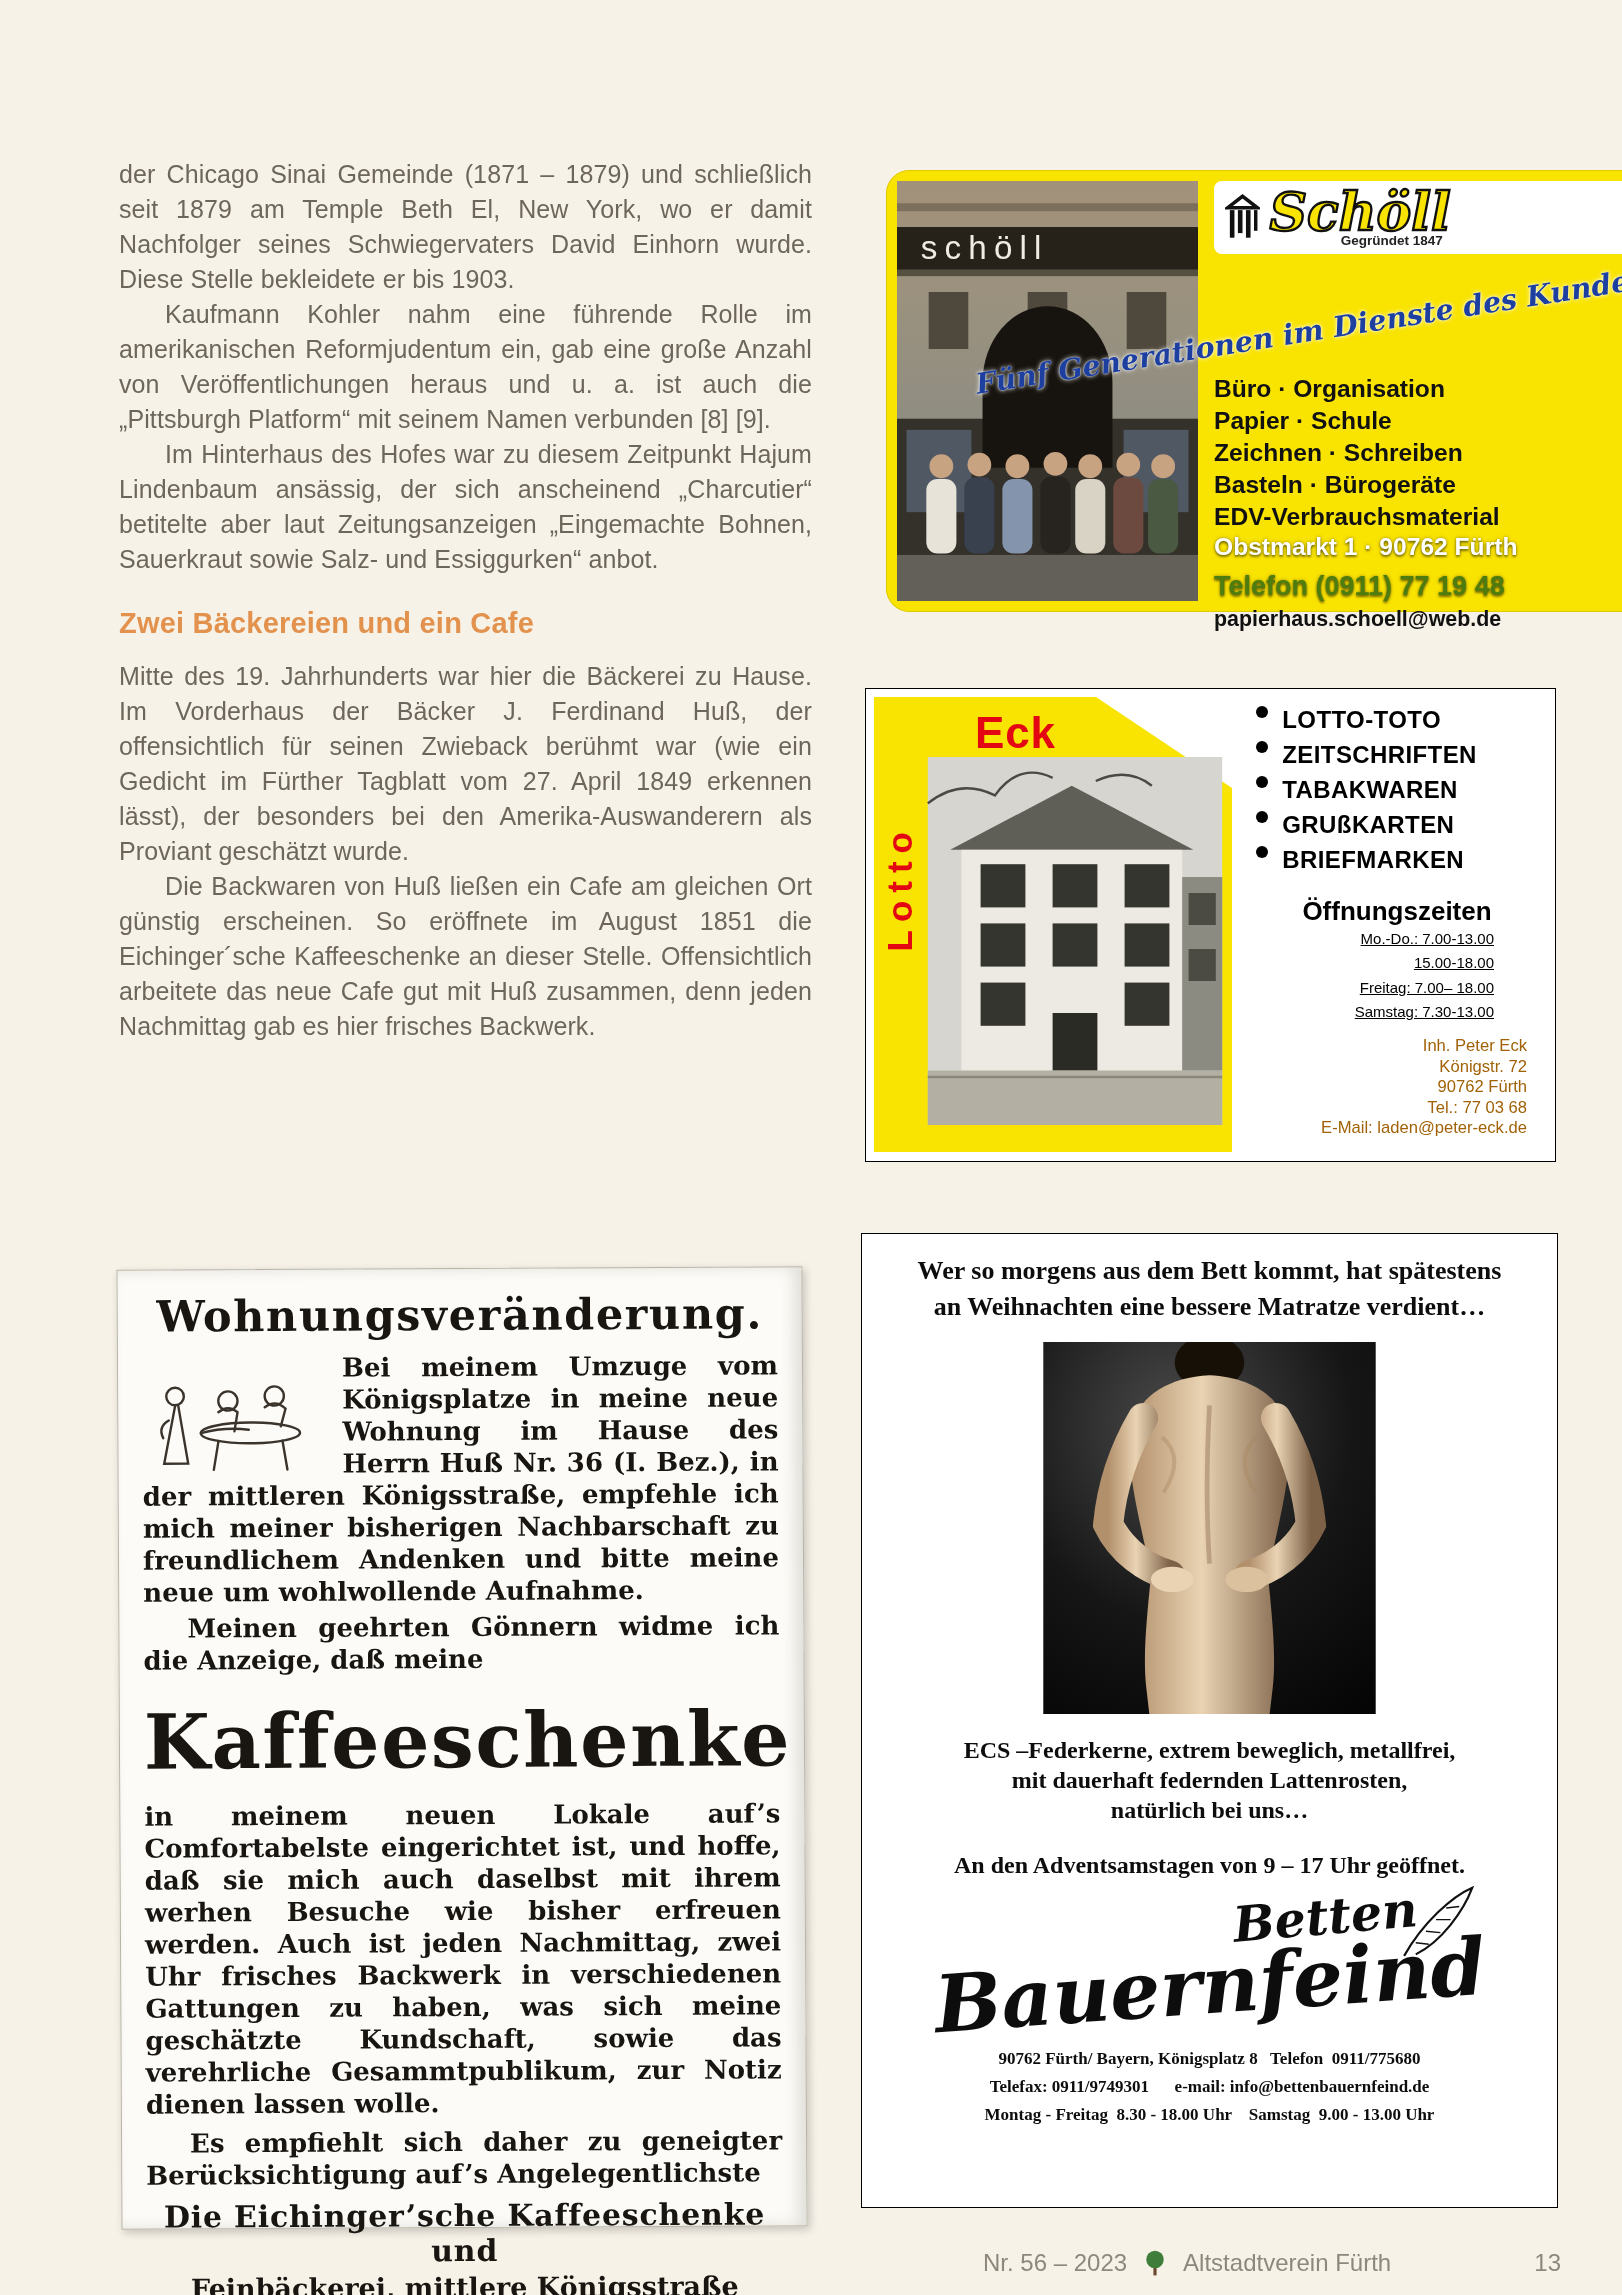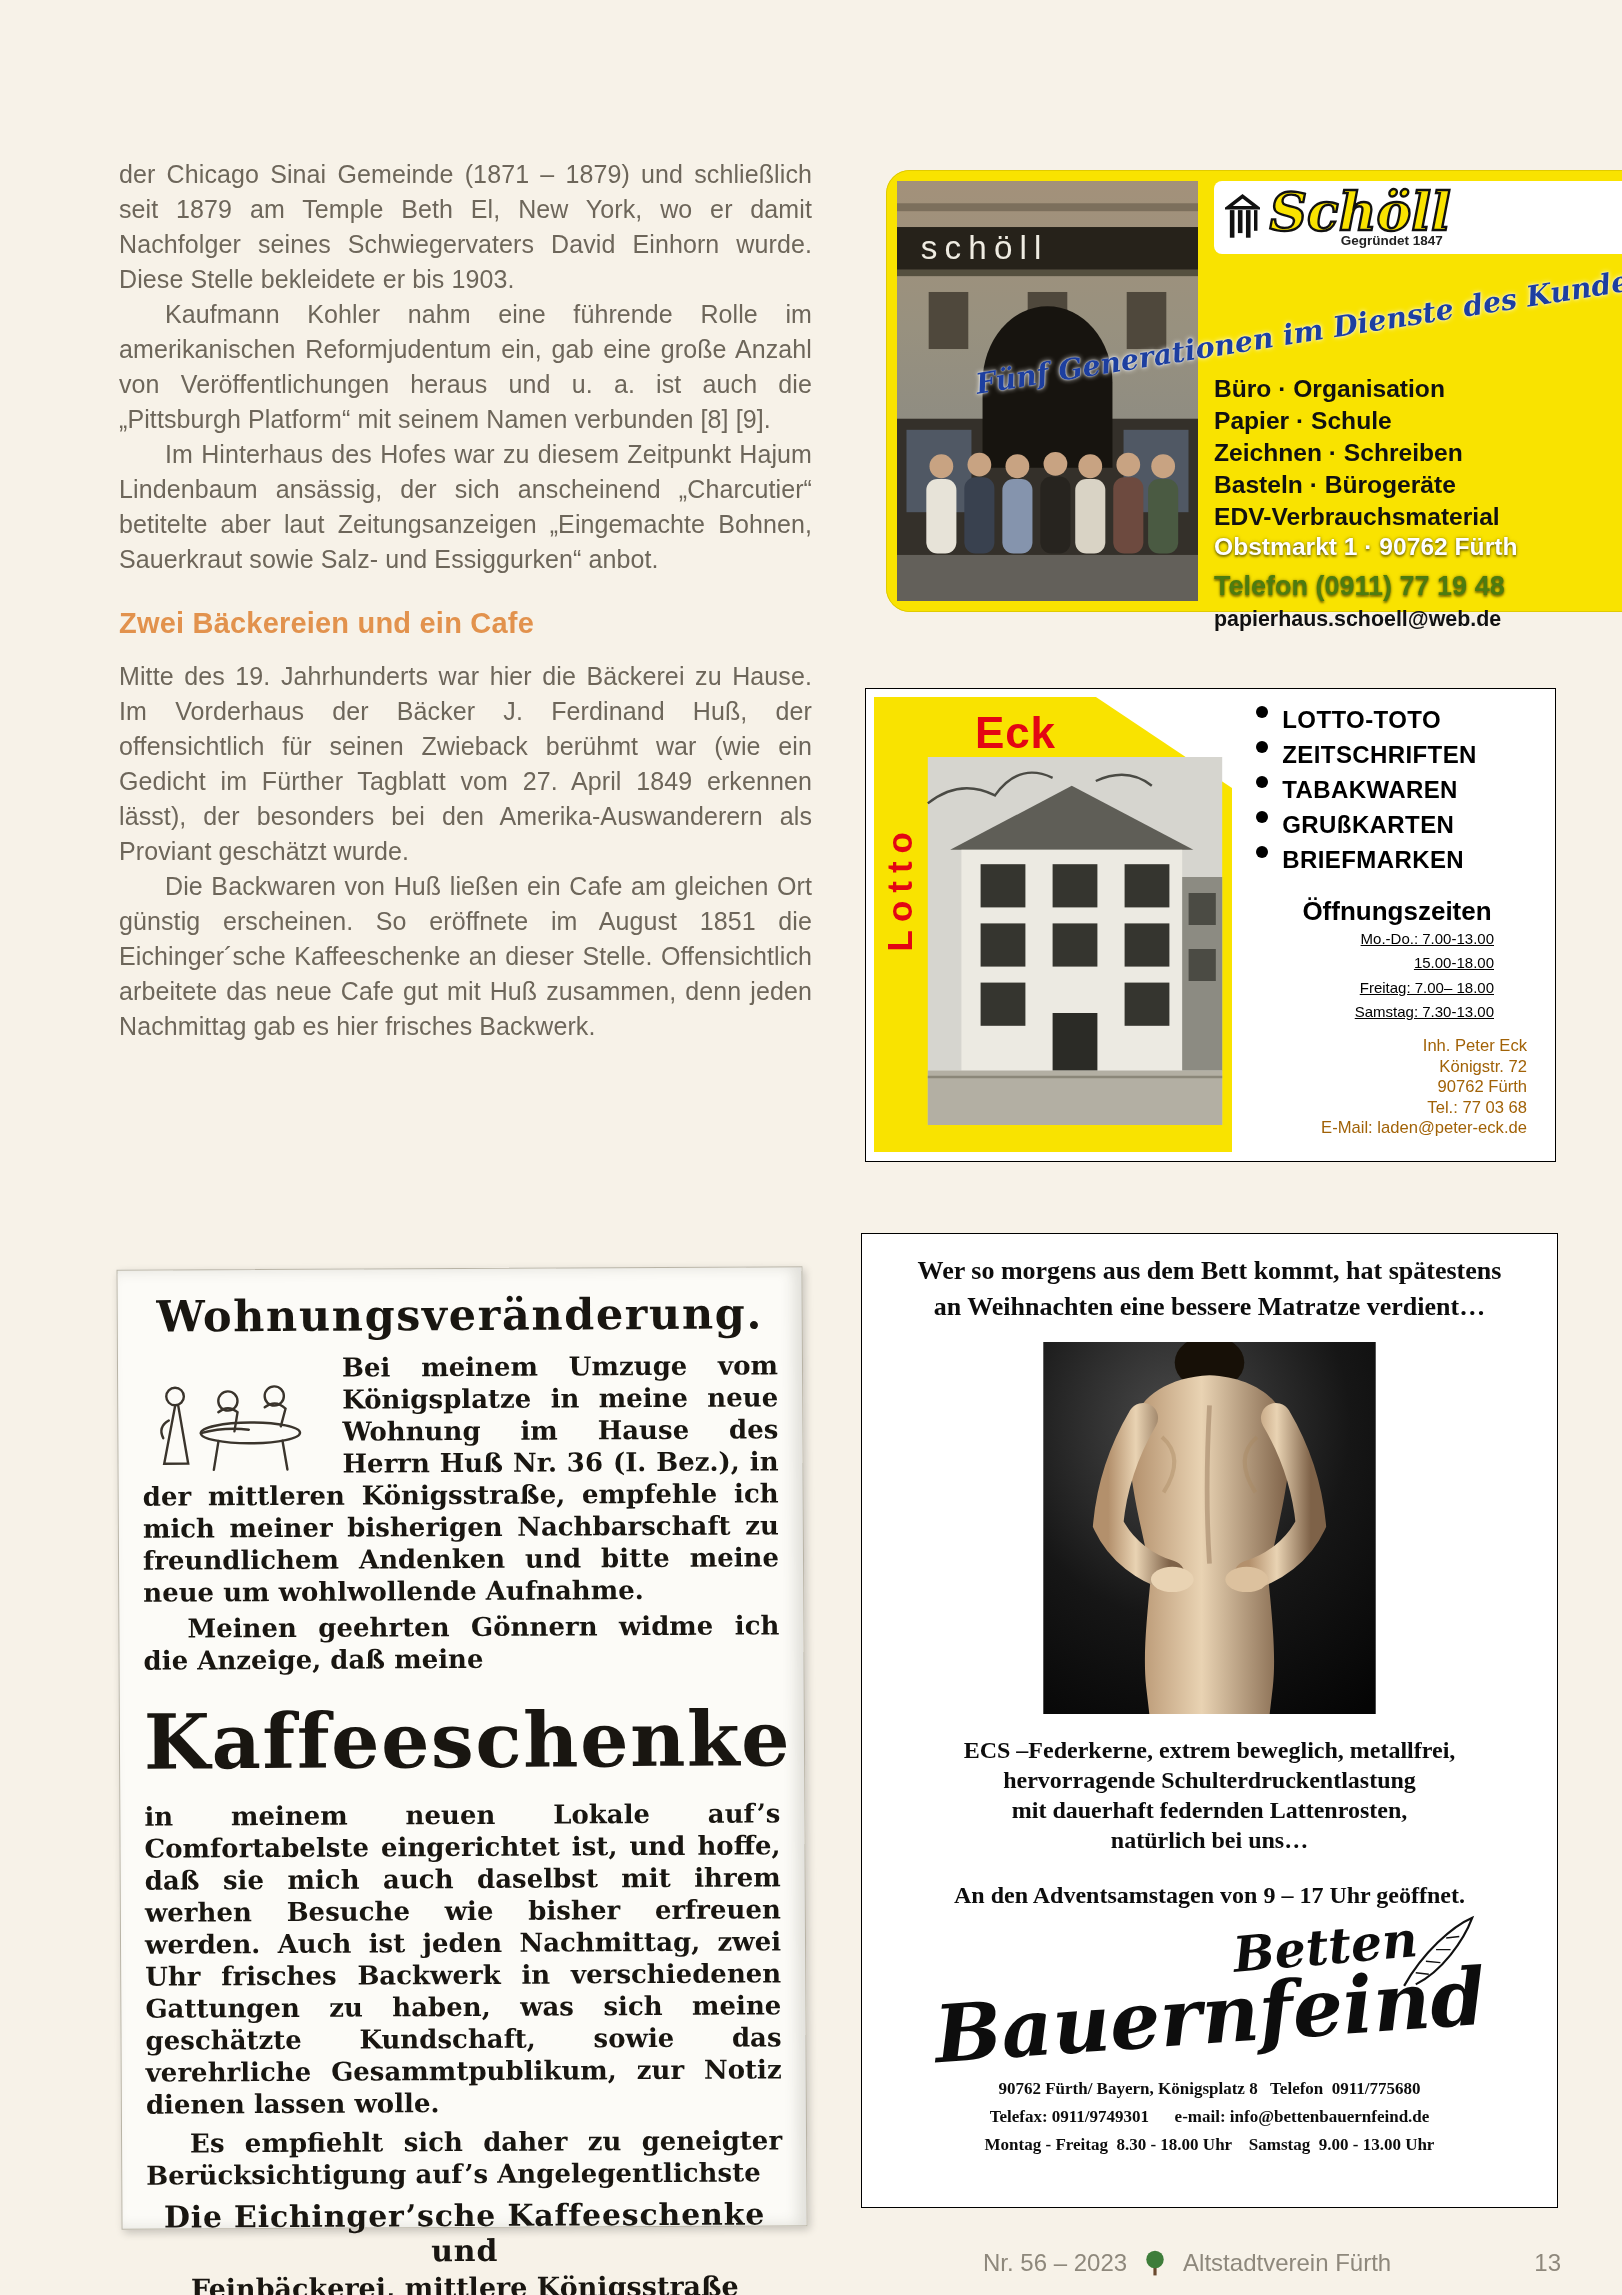--- a/index.html
+++ b/index.html
@@ -281,21 +281,20 @@
       <path d="M210,42 C160,44 122,68 114,102 L110,160 C118,220 130,258 136,296 C130,356 126,398 130,436 L134,470 L286,470 L290,436 C294,398 290,356 284,296 C290,258 302,220 310,160 L306,102 C298,68 260,44 210,42 Z" fill="url(#skin)"></path>
       <path d="M126,96 C100,140 86,188 82,230 C98,264 130,286 160,295" stroke="url(#skin)" stroke-width="38" fill="none" stroke-linecap="round"></path>
       <path d="M294,96 C320,140 334,188 338,230 C322,264 290,286 260,295" stroke="url(#skin)" stroke-width="38" fill="none" stroke-linecap="round"></path>
       <ellipse cx="163" cy="300" rx="27" ry="16" fill="#e9d3b3"></ellipse>
       <ellipse cx="257" cy="300" rx="27" ry="16" fill="#dcc19e"></ellipse>
       <path d="M210,80 q-6,110 0,200" stroke="#8f6f52" stroke-width="6" fill="none" opacity=".45"></path>
       <path d="M150,120 q30,26 2,70 M270,120 q-30,26 -2,70" stroke="#a8865f" stroke-width="5" fill="none" opacity=".4"></path>
     </svg>
     <div class="bt-body">
       <div>ECS –Federkerne, extrem beweglich, metallfrei,</div>
-      <div>hervorragende Schulterdruckentlastung</div>
       <div>mit dauerhaft federnden Lattenrosten,</div>
       <div>natürlich bei uns…</div>
     </div>
     <div class="bt-advent">An den Adventsamstagen von 9 – 17 Uhr geöffnet.</div>
     <div class="bt-logo">
       <svg class="bt-feather" viewBox="0 0 120 120">
         <path d="M14,106 C40,60 80,24 108,12 C96,44 66,86 30,104" fill="none" stroke="#111" stroke-width="3"></path>
         <path d="M30,88 l18,2 M44,72 l20,2 M58,56 h20 M72,40 l18,-2" stroke="#111" stroke-width="2"></path>
       </svg>
       <div class="bt-logo-betten">Betten</div>

